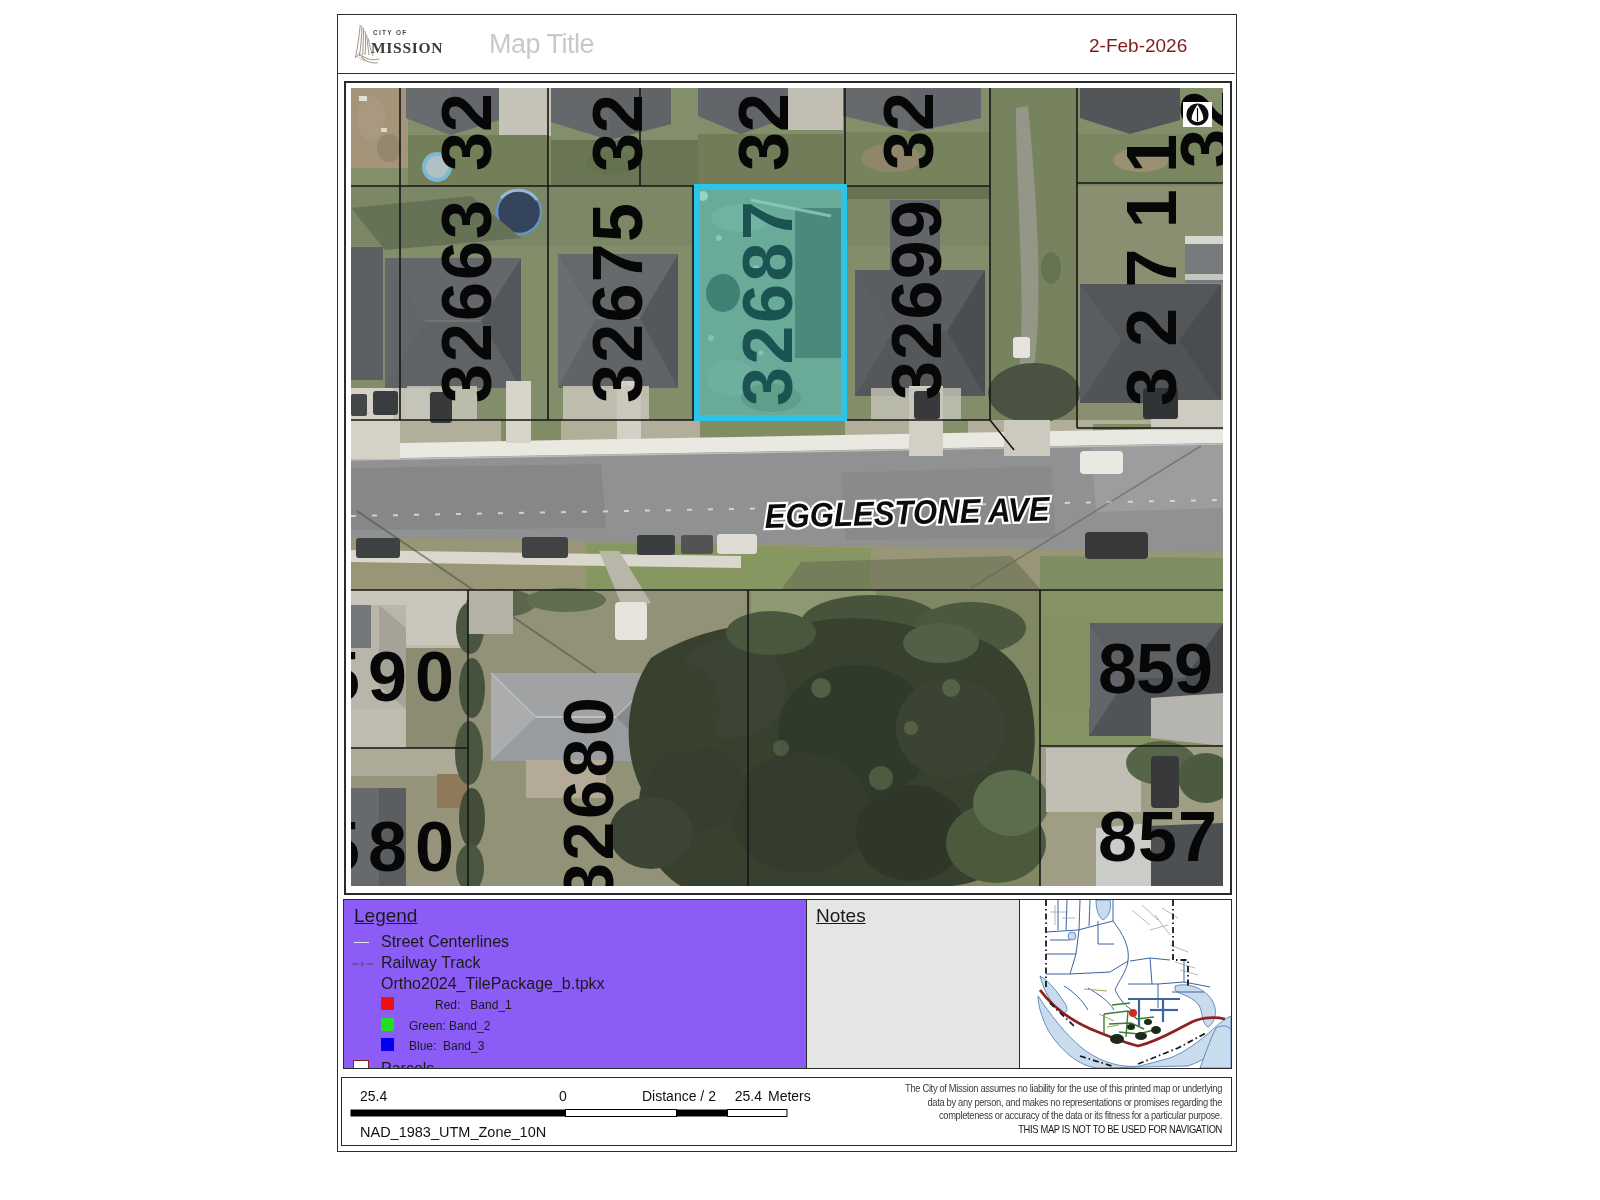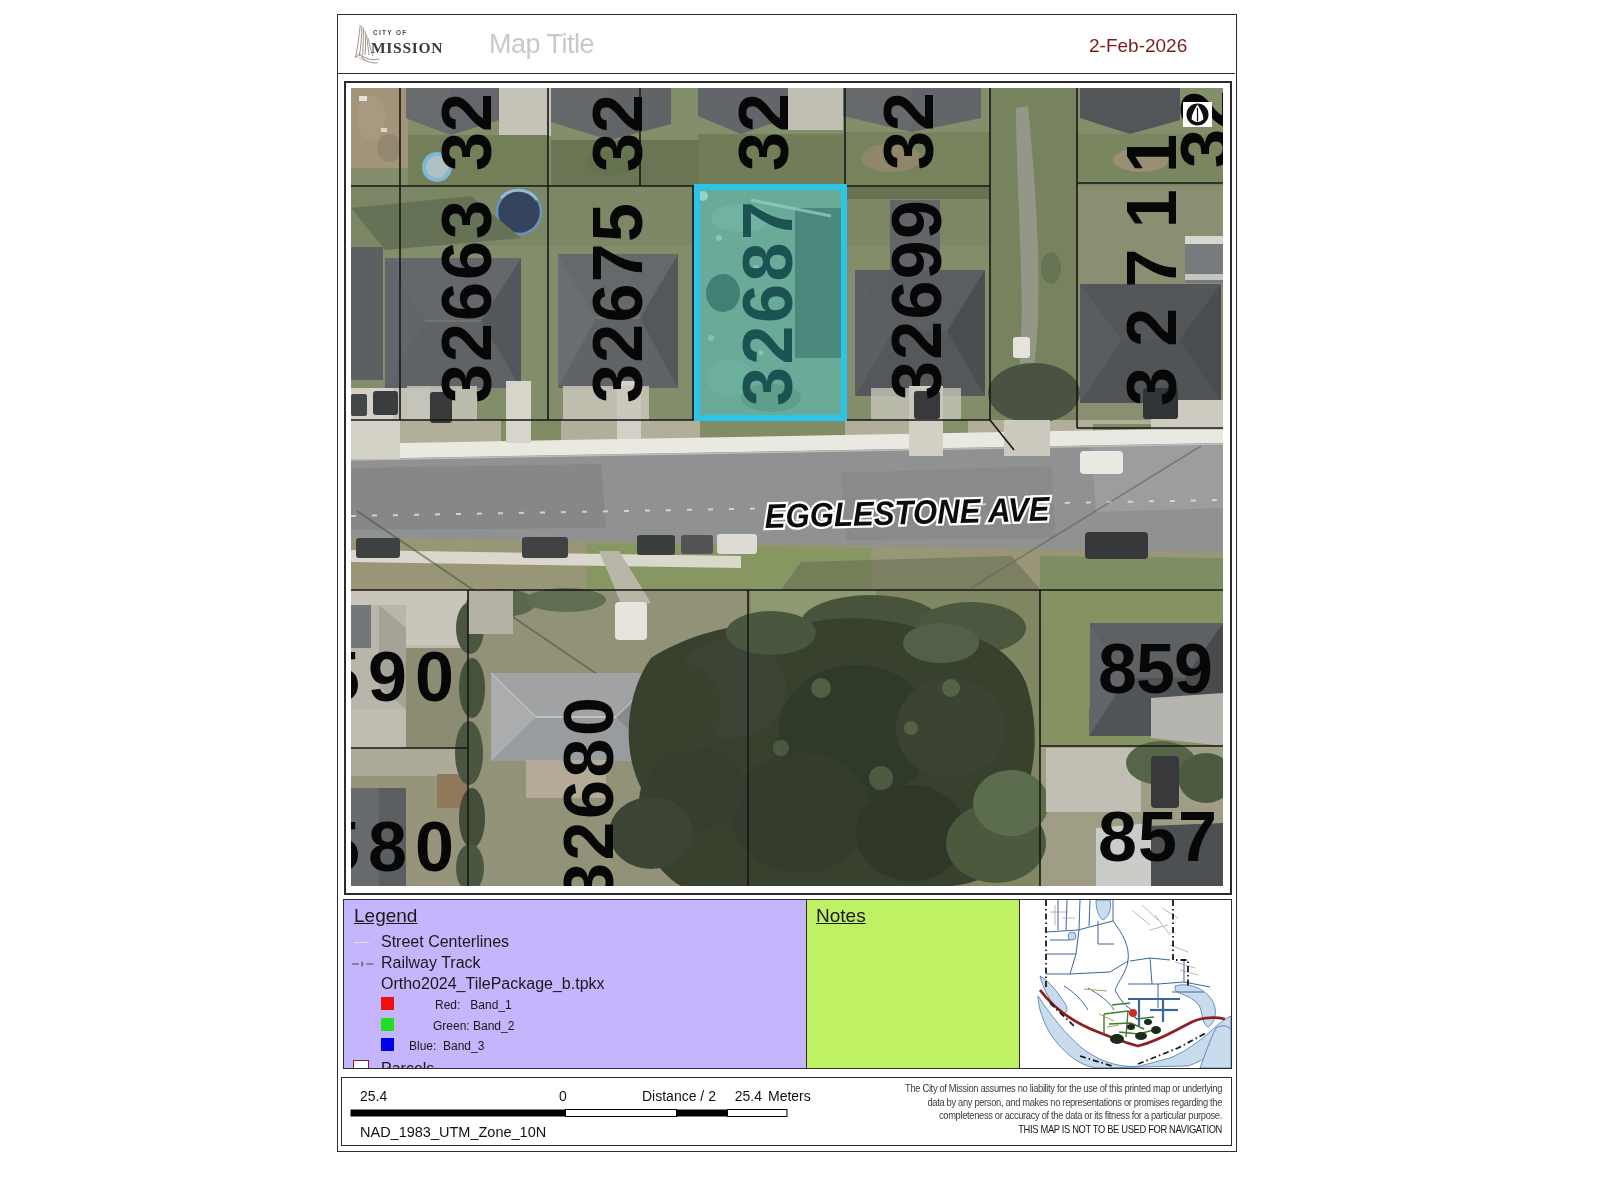--- a/index.html
+++ b/index.html
@@ -332,49 +332,49 @@
 
 <text x="414" y="440" font-family="Liberation Sans, sans-serif" font-size="34" font-weight="bold" font-style="italic" fill="#0c0c0c" stroke="#ffffff" stroke-width="4.5" paint-order="stroke" textLength="285" lengthAdjust="spacingAndGlyphs" transform="rotate(-1.5 414 440)">EGGLESTONE AVE</text>
 
 <rect x="832" y="14" width="29" height="25" fill="#ffffff"></rect>
 <circle cx="846.5" cy="26.5" r="11" fill="#0d0d0d"></circle>
 <path d="M846.5,16.5 C843,22.5 840.2,27.5 840.8,31.2 C843,34.6 850,34.6 852.2,31.2 C852.8,27.5 850,22.5 846.5,16.5 Z" fill="#ffffff"></path>
 <line x1="846.5" y1="20" x2="846.5" y2="33" stroke="#0d0d0d" stroke-width="1.2"></line>
 </svg>
 </div>
 
-<div class="abs" style="left:343px;top:899px;width:463px;height:168px;border:1.5px solid #2b2b2b;overflow:hidden;background:#c4b5fd;">
+<div class="abs" style="left:343px;top:899px;width:463px;height:168px;border:1.5px solid #2b2b2b;overflow:hidden;background:#8b5cf6;">
 
   <div class="abs" style="left:10px;top:5px;font-size:19px;color:#1a1a1a;text-decoration:underline;">Legend</div>
 
   <div class="abs" style="left:10px;top:42px;width:15px;height:1px;background:#e2e2e2;"></div>
   <div class="abs" style="left:37px;top:33px;font-size:16px;color:#1a1a1a;text-align:right;">Street Centerlines</div>
 
   <svg class="abs" style="left:8px;top:60px;" width="22" height="8">
       <line x1="0" y1="4" x2="22" y2="4" stroke="#4a4a4a" stroke-width="1.2" stroke-dasharray="7 3 1.5 3"></line>
       <line x1="10" y1="1.5" x2="10" y2="6.5" stroke="#4a4a4a" stroke-width="1"></line>
     </svg>
   <div class="abs" style="left:37px;top:54px;font-size:16px;color:#1a1a1a;">Railway Track</div>
 
   <div class="abs" style="left:37px;top:75px;font-size:16px;color:#1a1a1a;">Ortho2024_TilePackage_b.tpkx</div>
 
   <div class="abs" style="left:37px;top:97px;width:13px;height:13px;background:#ee1111;"></div>
   <div class="abs" style="left:65px;top:98px;font-size:12px;color:#1a1a1a;margin-left:26px;">Red:&nbsp;&nbsp;&nbsp;Band_1</div>
 
   <div class="abs" style="left:37px;top:118px;width:13px;height:13px;background:#22dd22;"></div>
-  <div class="abs" style="left:65px;top:119px;font-size:12px;color:#1a1a1a;margin-left:24px;">Green: Band_2</div>
+  <div class="abs" style="left:65px;top:119px;font-size:12px;color:#1a1a1a;">Green: Band_2</div>
 
   <div class="abs" style="left:37px;top:138px;width:13px;height:13px;background:#0000ee;"></div>
   <div class="abs" style="left:65px;top:139px;font-size:12px;color:#1a1a1a;">Blue:&nbsp;&nbsp;Band_3</div>
 
   <div class="abs" style="left:9px;top:160px;width:14px;height:12px;border:1.2px solid #8b2020;background:#fff;"></div>
   <div class="abs" style="left:37px;top:160px;font-size:16px;color:#1a1a1a;">Parcels</div>
 </div>
 
-<div class="abs" style="left:806px;top:899px;width:213px;height:168px;border:1.5px solid #2b2b2b;background:#bef264;">
+<div class="abs" style="left:806px;top:899px;width:213px;height:168px;border:1.5px solid #2b2b2b;background:#e5e5e5;">
 
   <div class="abs" style="left:9px;top:5px;font-size:19px;color:#1a1a1a;text-decoration:underline;">Notes</div>
 </div>
 
 <div class="abs" style="left:1019px;top:899px;width:211px;height:168px;border:1.5px solid #2b2b2b;overflow:hidden;background:#fff;">
 <svg width="211" height="168" viewBox="0 0 211 168">
 
 <g fill="#c8dcee" stroke="#3a65a0" stroke-width="0.7">
 <path d="M76,0 L90,0 C92,8 89,17 83,20 C78,17 76,8 76,0 Z"></path>
 <circle cx="52" cy="36" r="4"></circle>

